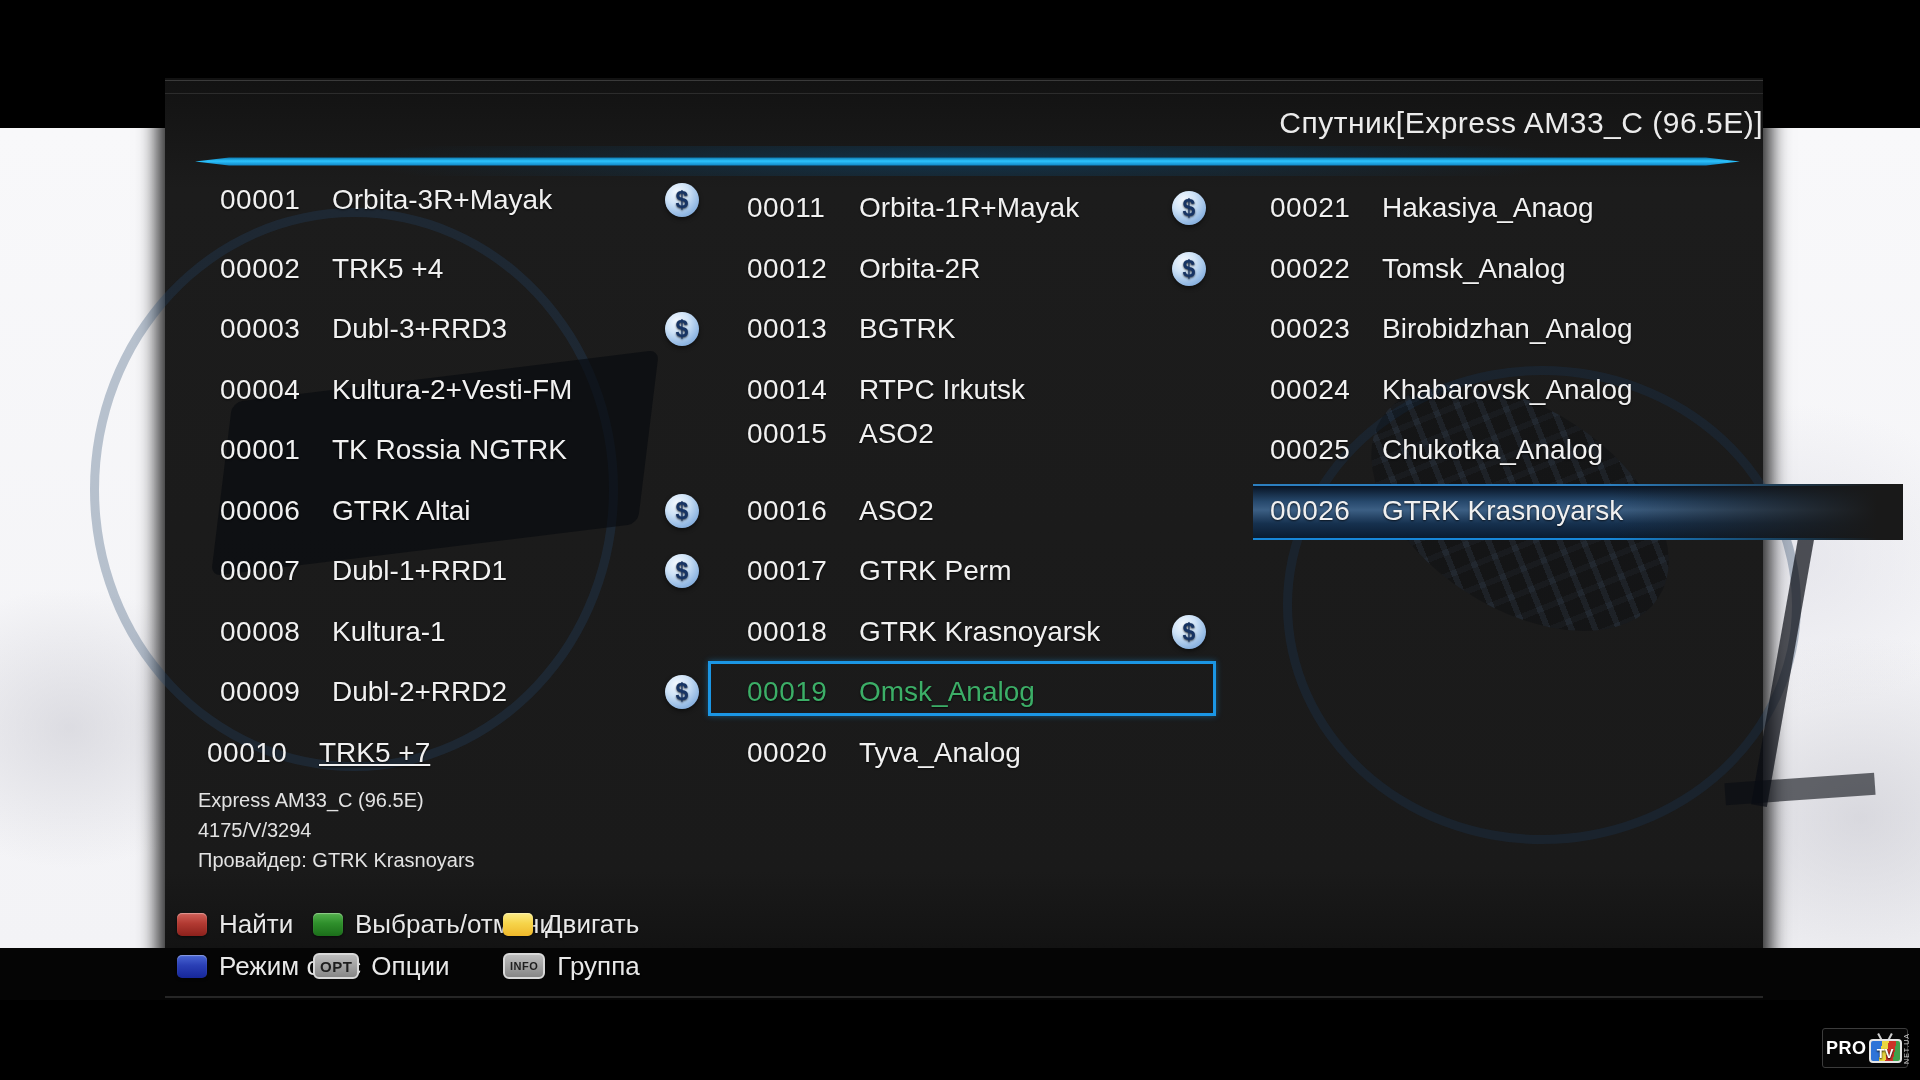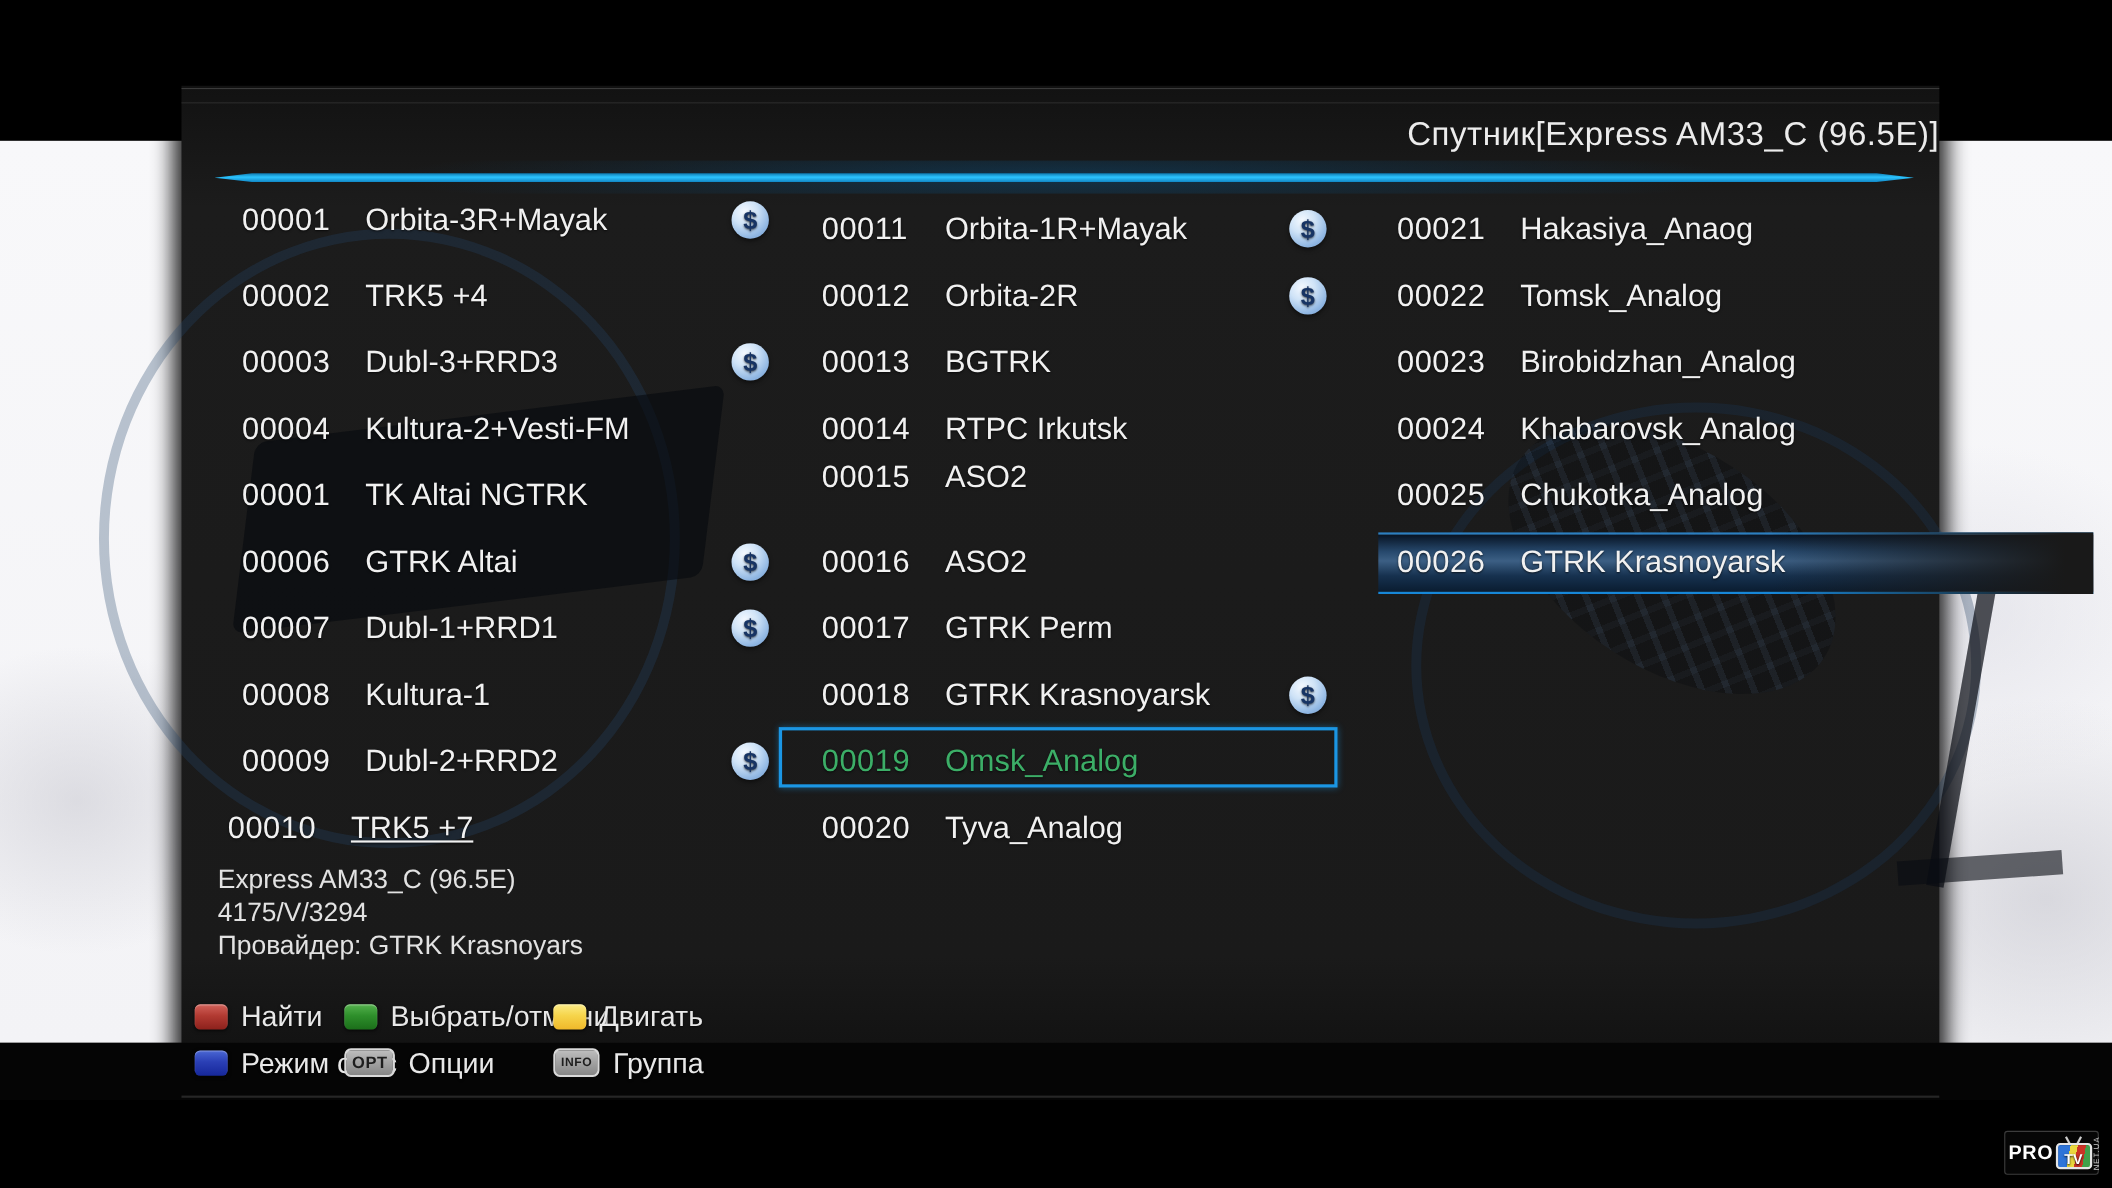--- a/index.html
+++ b/index.html
@@ -63,21 +63,21 @@
   .sel-box{position:absolute;left:543px;top:583px;width:502px;height:49px;z-index:4;
     border:3px solid #1b96e4;box-shadow:0 0 6px rgba(27,150,228,.45);}
 
   .cursor-bar{position:absolute;left:1088px;top:406px;width:650px;height:52px;z-index:2;
     background:linear-gradient(180deg,#071323 0%,#27496d 30%,#3c5f84 46%,#16314f 72%,#0a1c30 100%);
     border-top:2px solid #2c7fc0;border-bottom:2px solid #1787d8;}
   .cursor-bar:after{content:"";position:absolute;inset:-2px 0;
     background:linear-gradient(90deg,transparent 55%,#191919 96%);}
 
   .infoblock{position:absolute;left:33px;top:707px;z-index:3;color:#e2e2e2;
-    font-size:24px;line-height:30px;}
+    font-size:20px;line-height:30px;}
   .infoblock div{white-space:nowrap;}
 
   .blackstrip{position:absolute;left:-165px;top:870px;width:1920px;height:52px;background:#050505;z-index:4;}
 
   .legend-row{position:absolute;left:0;width:100%;height:36px;z-index:5;}
   .legend-row1{top:828px;}
   .legend-row2{top:870px;}
   .lgroup{position:absolute;display:flex;align-items:center;gap:12px;height:36px;}
   .g1{left:12px;} .g2{left:148px;} .g3{left:338px;}
   .llabel{color:#e8e8e8;font-size:26px;white-space:nowrap;text-shadow:0 1px 2px rgba(0,0,0,.7);}
@@ -126,21 +126,21 @@
     <div class="wm wm-dish"></div>
     <div class="wm wm-pole"></div>
     <div class="wm wm-base"></div>
 
     <div class="cursor-bar"></div>
     <div id="channel-grid">
         <div class="row" style="left: 55px; top: 92px;"><span class="num">00001</span><span class="name">Orbita-3R+Mayak</span><span class="pay" style="left: 445px;">$</span></div>
         <div class="row" style="left: 55px; top: 160.5px;"><span class="num">00002</span><span class="name">TRK5 +4</span></div>
         <div class="row" style="left: 55px; top: 221px;"><span class="num">00003</span><span class="name">Dubl-3+RRD3</span><span class="pay" style="left: 445px;">$</span></div>
         <div class="row" style="left: 55px; top: 281.5px;"><span class="num">00004</span><span class="name">Kultura-2+Vesti-FM</span></div>
-        <div class="row" style="left: 55px; top: 342px;"><span class="num">00001</span><span class="name">TK Altai NGTRK</span></div>
+        <div class="row" style="left: 55px; top: 342px;"><span class="num">00001</span><span class="name">TK Rossia NGTRK</span></div>
         <div class="row" style="left: 55px; top: 402.5px;"><span class="num">00006</span><span class="name">GTRK Altai</span><span class="pay" style="left: 445px;">$</span></div>
         <div class="row" style="left: 55px; top: 463px;"><span class="num">00007</span><span class="name">Dubl-1+RRD1</span><span class="pay" style="left: 445px;">$</span></div>
         <div class="row" style="left: 55px; top: 523.5px;"><span class="num">00008</span><span class="name">Kultura-1</span></div>
         <div class="row" style="left: 55px; top: 584px;"><span class="num">00009</span><span class="name">Dubl-2+RRD2</span><span class="pay" style="left: 445px;">$</span></div>
         <div class="row" style="left: 42px; top: 644.5px; text-decoration: underline;"><span class="num">00010</span><span class="name">TRK5 +7</span></div>
         <div class="row" style="left: 582px; top: 100px;"><span class="num">00011</span><span class="name">Orbita-1R+Mayak</span><span class="pay" style="left: 425px;">$</span></div>
         <div class="row" style="left: 582px; top: 160.5px;"><span class="num">00012</span><span class="name">Orbita-2R</span><span class="pay" style="left: 425px;">$</span></div>
         <div class="row" style="left: 582px; top: 221px;"><span class="num">00013</span><span class="name">BGTRK</span></div>
         <div class="row" style="left: 582px; top: 281.5px;"><span class="num">00014</span><span class="name">RTPC Irkutsk</span></div>
         <div class="row" style="left: 582px; top: 326px;"><span class="num">00015</span><span class="name">ASO2</span></div>

